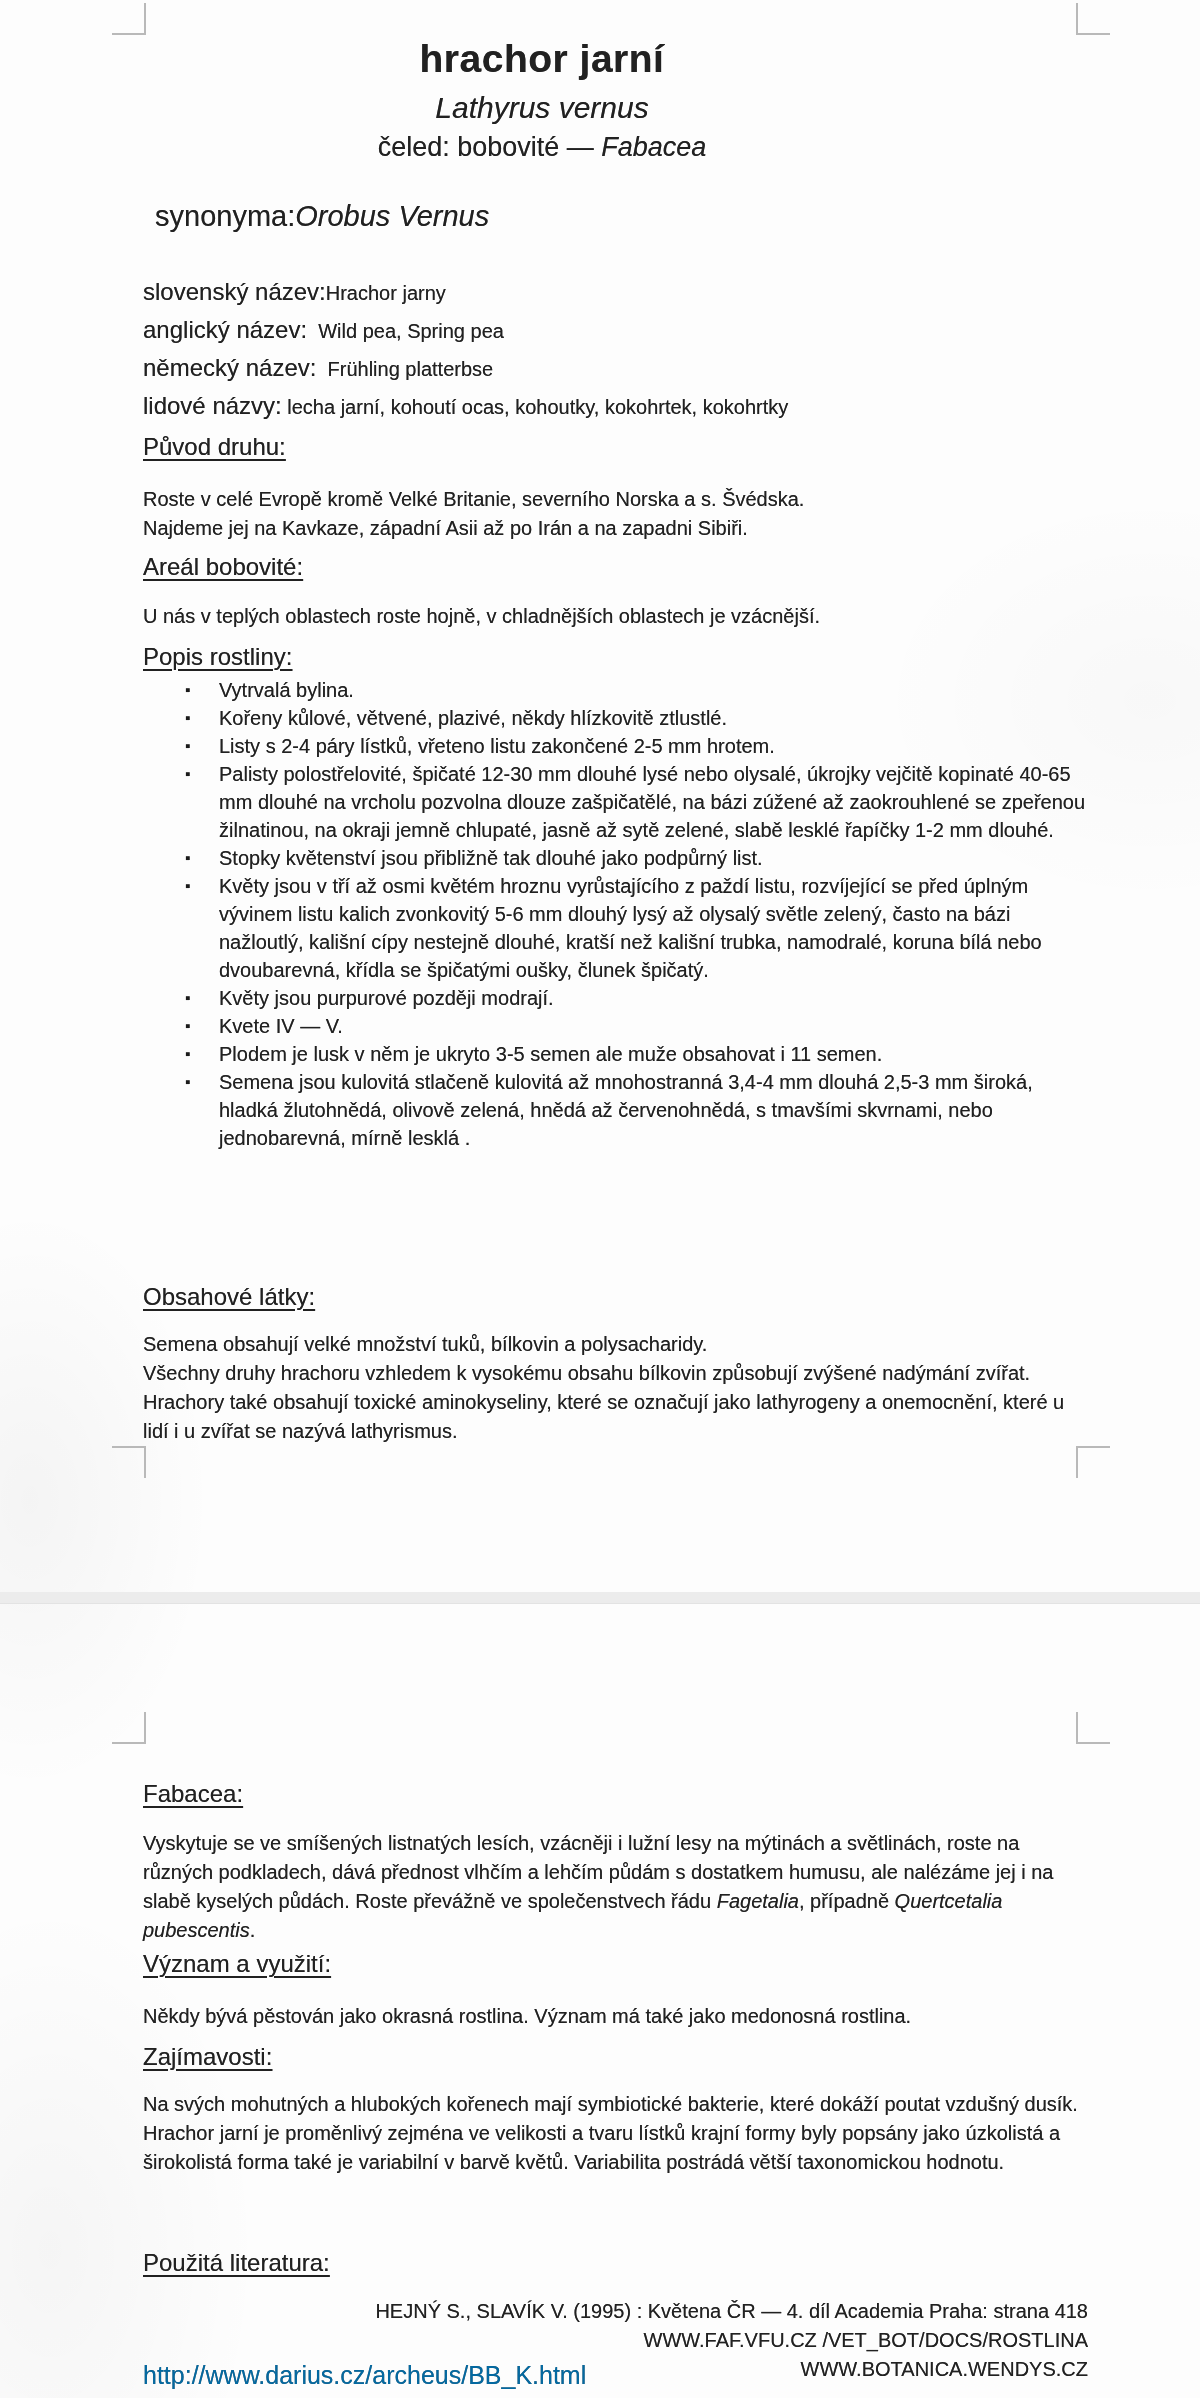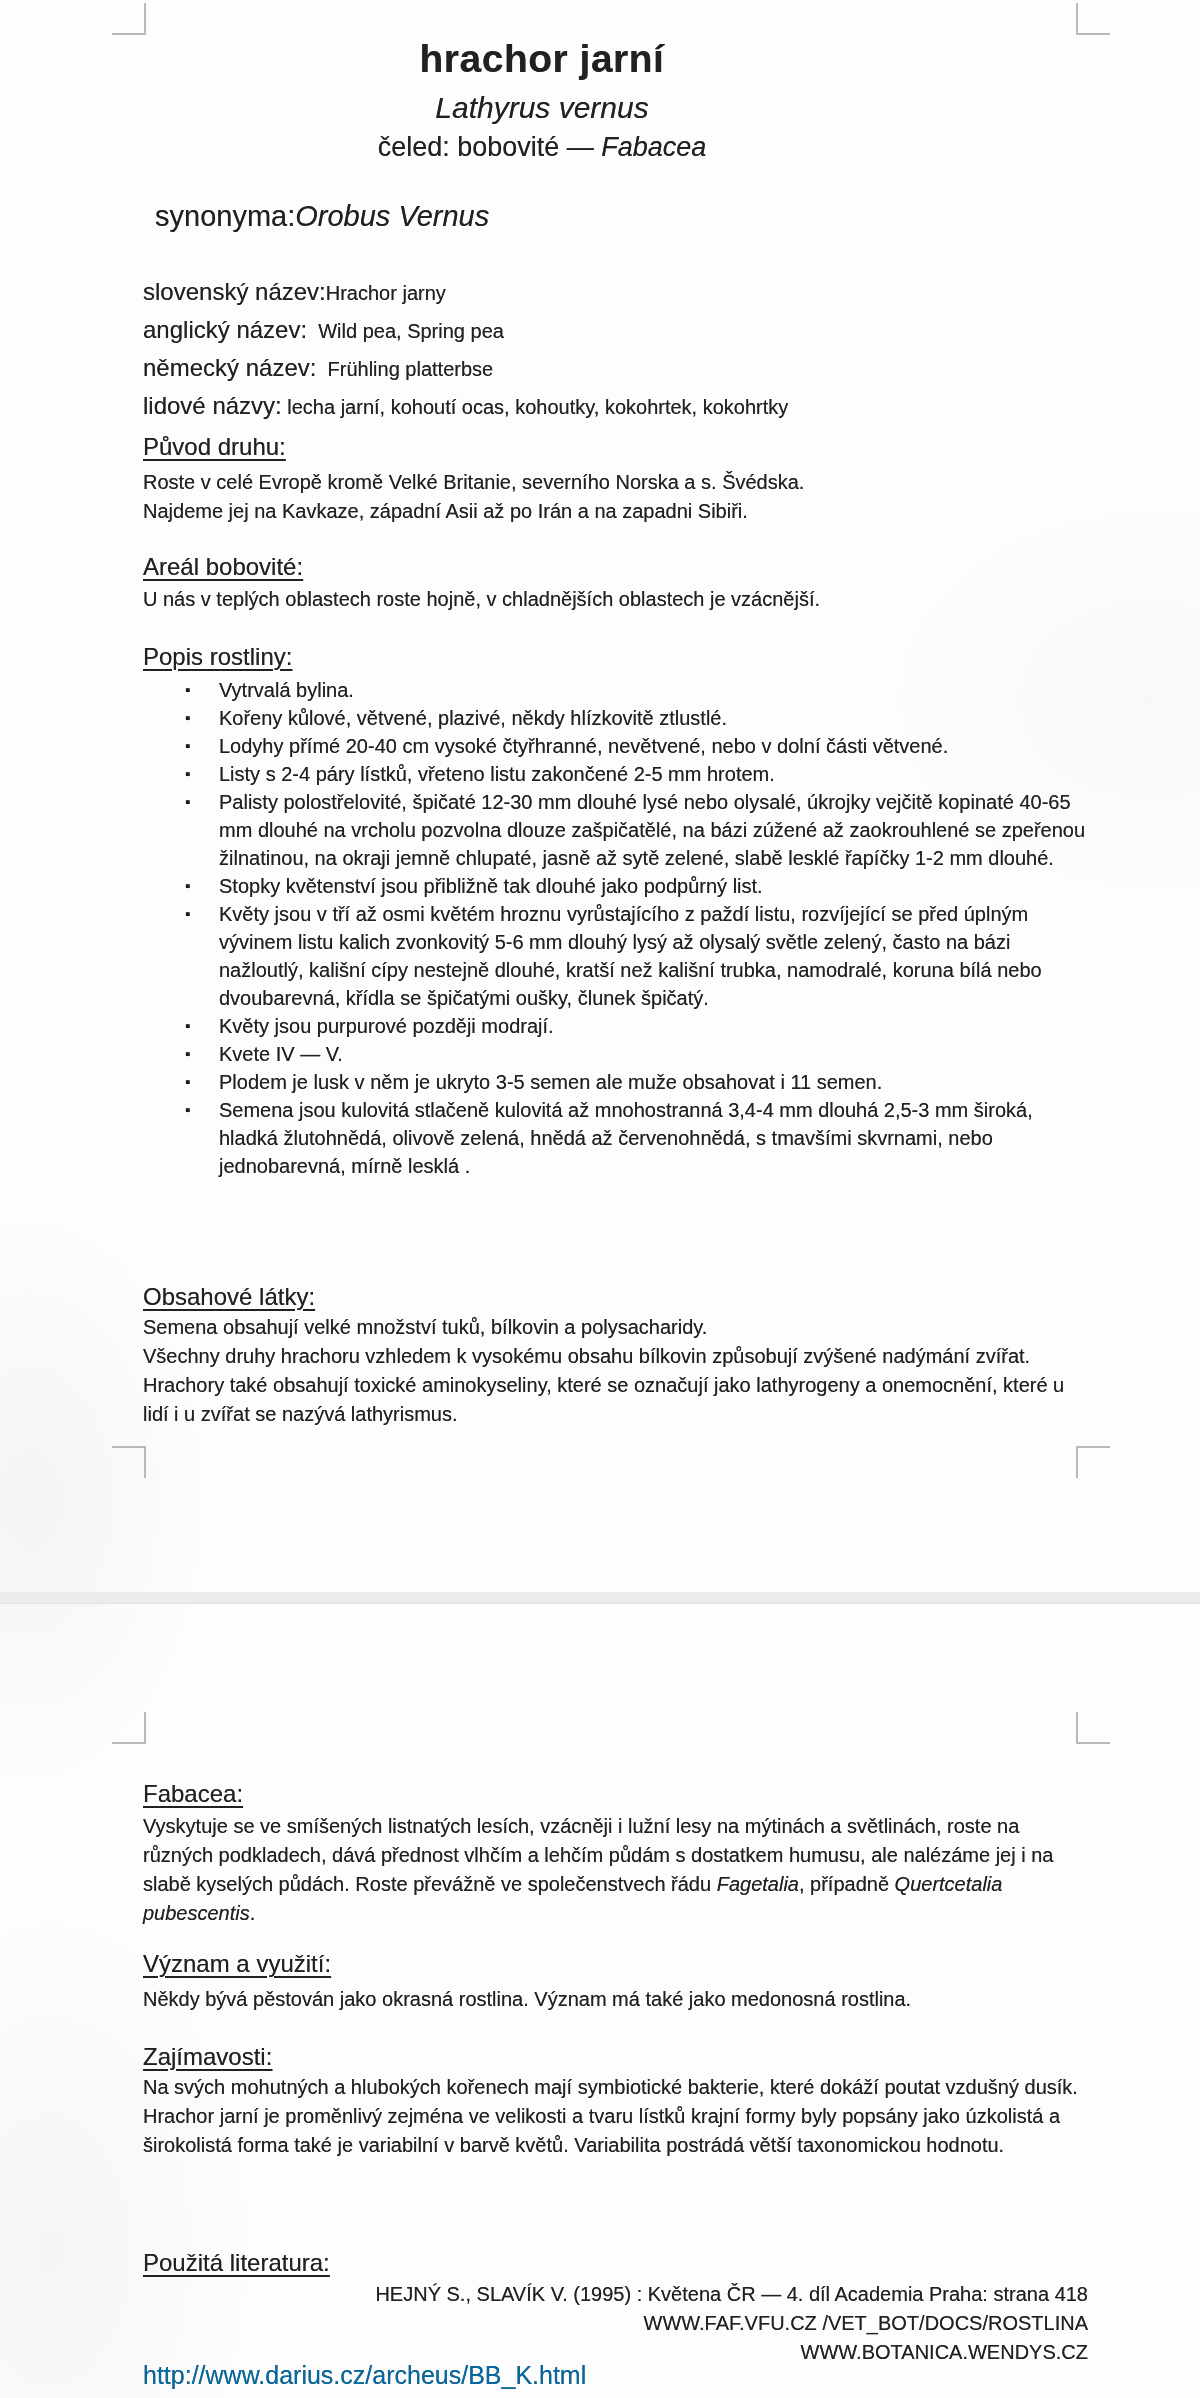--- a/index.html
+++ b/index.html
@@ -14,21 +14,21 @@
     color:#212121;
     -webkit-font-smoothing:antialiased;
   }
   .abs{position:absolute;}
   .txt{text-shadow:0 0 0.5px rgba(0,0,0,0.55);}
   .col{left:143px;width:945px;}
   .heading{
     font-size:24px;line-height:30px;
     text-decoration:underline;text-decoration-thickness:2px;text-underline-offset:4px;
   }
-  .body-text{font-size:20px;line-height:29px;}
+  .body-text{font-size:20px;line-height:29px;margin-top:17px;}
   .it{font-style:italic;}
   
   .title-block{left:0;width:1084px;text-align:center;}
   .doc-title{font-size:39px;font-weight:bold;line-height:45px;letter-spacing:0.5px;}
   .latin-name{font-size:30px;font-style:italic;line-height:34px;margin-top:10px;}
   .family-line{font-size:27px;line-height:32px;margin-top:6px;}
   
   .syn-line{font-size:29px;line-height:32px;margin-left:12px;}
   .name-row{line-height:35px;white-space:pre-wrap;}
   .name-label{font-size:24px;}
@@ -79,21 +79,20 @@
 </div>
 
 <div class="abs col heading txt" style="top:552px;">Areál bobovité:</div>
 <div class="abs col body-text txt" style="top:585px;">U nás v teplých oblastech roste hojně, v chladnějších oblastech je vzácnější.</div>
 
 <div class="abs col heading txt" style="top:642px;">Popis rostliny:</div>
 <div class="abs txt" style="left:143px;width:948px;top:676px;">
   <ul class="bullets">
     <li>Vytrvalá bylina.</li>
     <li>Kořeny kůlové, větvené, plazivé, někdy hlízkovitě ztlustlé.</li>
-    <li>Lodyhy přímé 20-40 cm vysoké čtyřhranné, nevětvené, nebo v dolní části větvené.</li>
     <li>Listy s 2-4 páry lístků, vřeteno listu zakončené 2-5 mm hrotem.</li>
     <li>Palisty polostřelovité, špičaté 12-30 mm dlouhé lysé nebo olysalé, úkrojky vejčitě kopinaté 40-65 mm dlouhé na vrcholu pozvolna dlouze zašpičatělé, na bázi zúžené až zaokrouhlené se zpeřenou žilnatinou, na okraji jemně chlupaté, jasně až sytě zelené, slabě lesklé řapíčky 1-2 mm dlouhé.</li>
     <li>Stopky květenství jsou přibližně tak dlouhé jako podpůrný list.</li>
     <li>Květy jsou v tří až osmi květém hroznu vyrůstajícího z paždí listu, rozvíjející se před úplným vývinem listu kalich zvonkovitý 5-6 mm dlouhý lysý až olysalý světle zelený, často na bázi nažloutlý, kališní cípy nestejně dlouhé, kratší než kališní trubka, namodralé, koruna bílá nebo dvoubarevná, křídla se špičatými oušky, člunek špičatý.</li>
     <li>Květy jsou purpurové později modrají.</li>
     <li>Kvete IV — V.</li>
     <li>Plodem je lusk v něm je ukryto 3-5 semen ale muže obsahovat i 11 semen.</li>
     <li>Semena jsou kulovitá stlačeně kulovitá až mnohostranná 3,4-4 mm dlouhá 2,5-3 mm široká, hladká žlutohnědá, olivově zelená, hnědá až červenohnědá, s tmavšími skvrnami, nebo jednobarevná, mírně lesklá .</li>
   </ul>
 </div>

